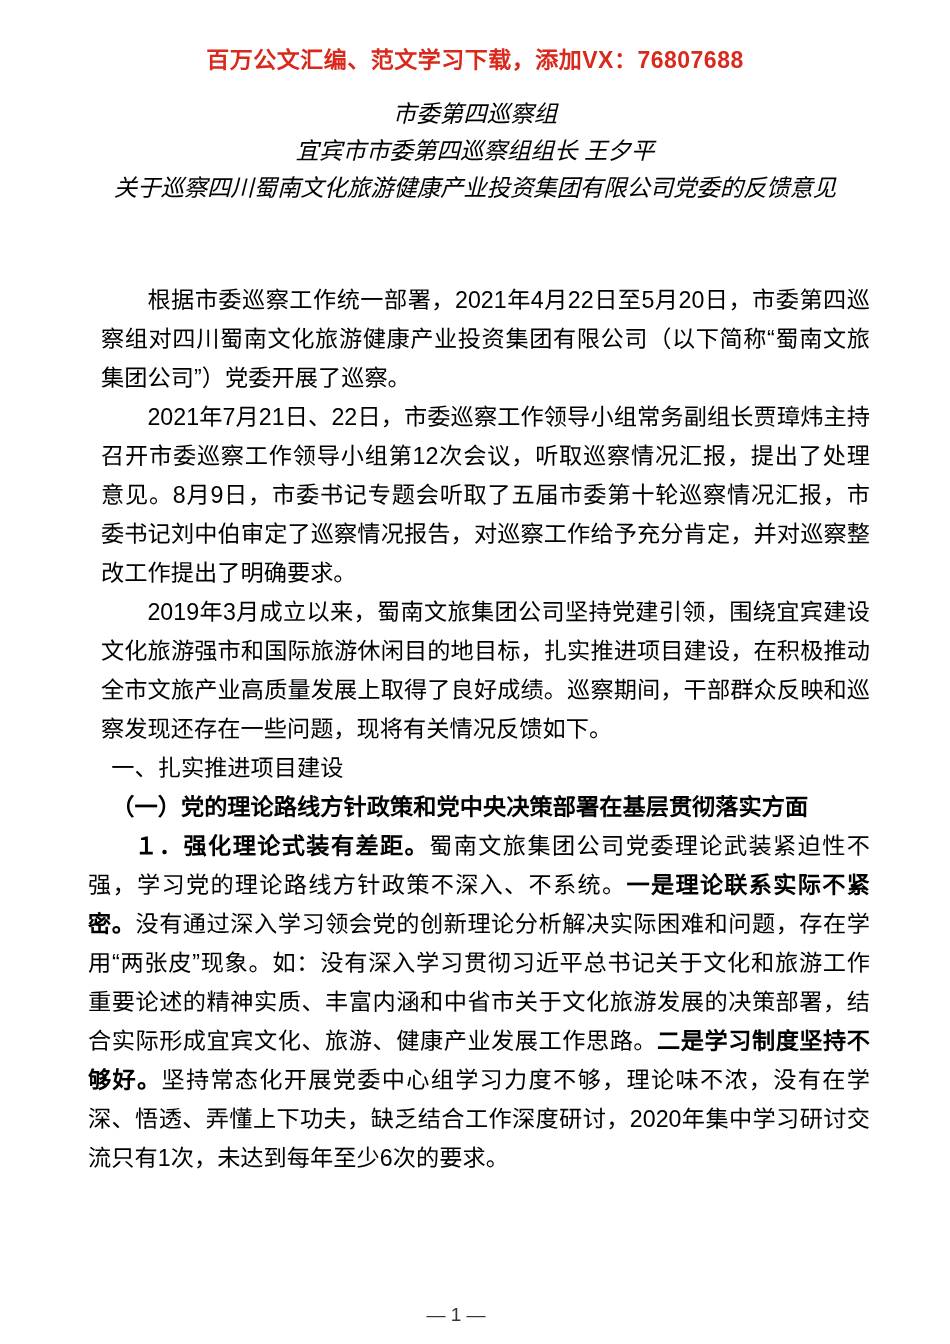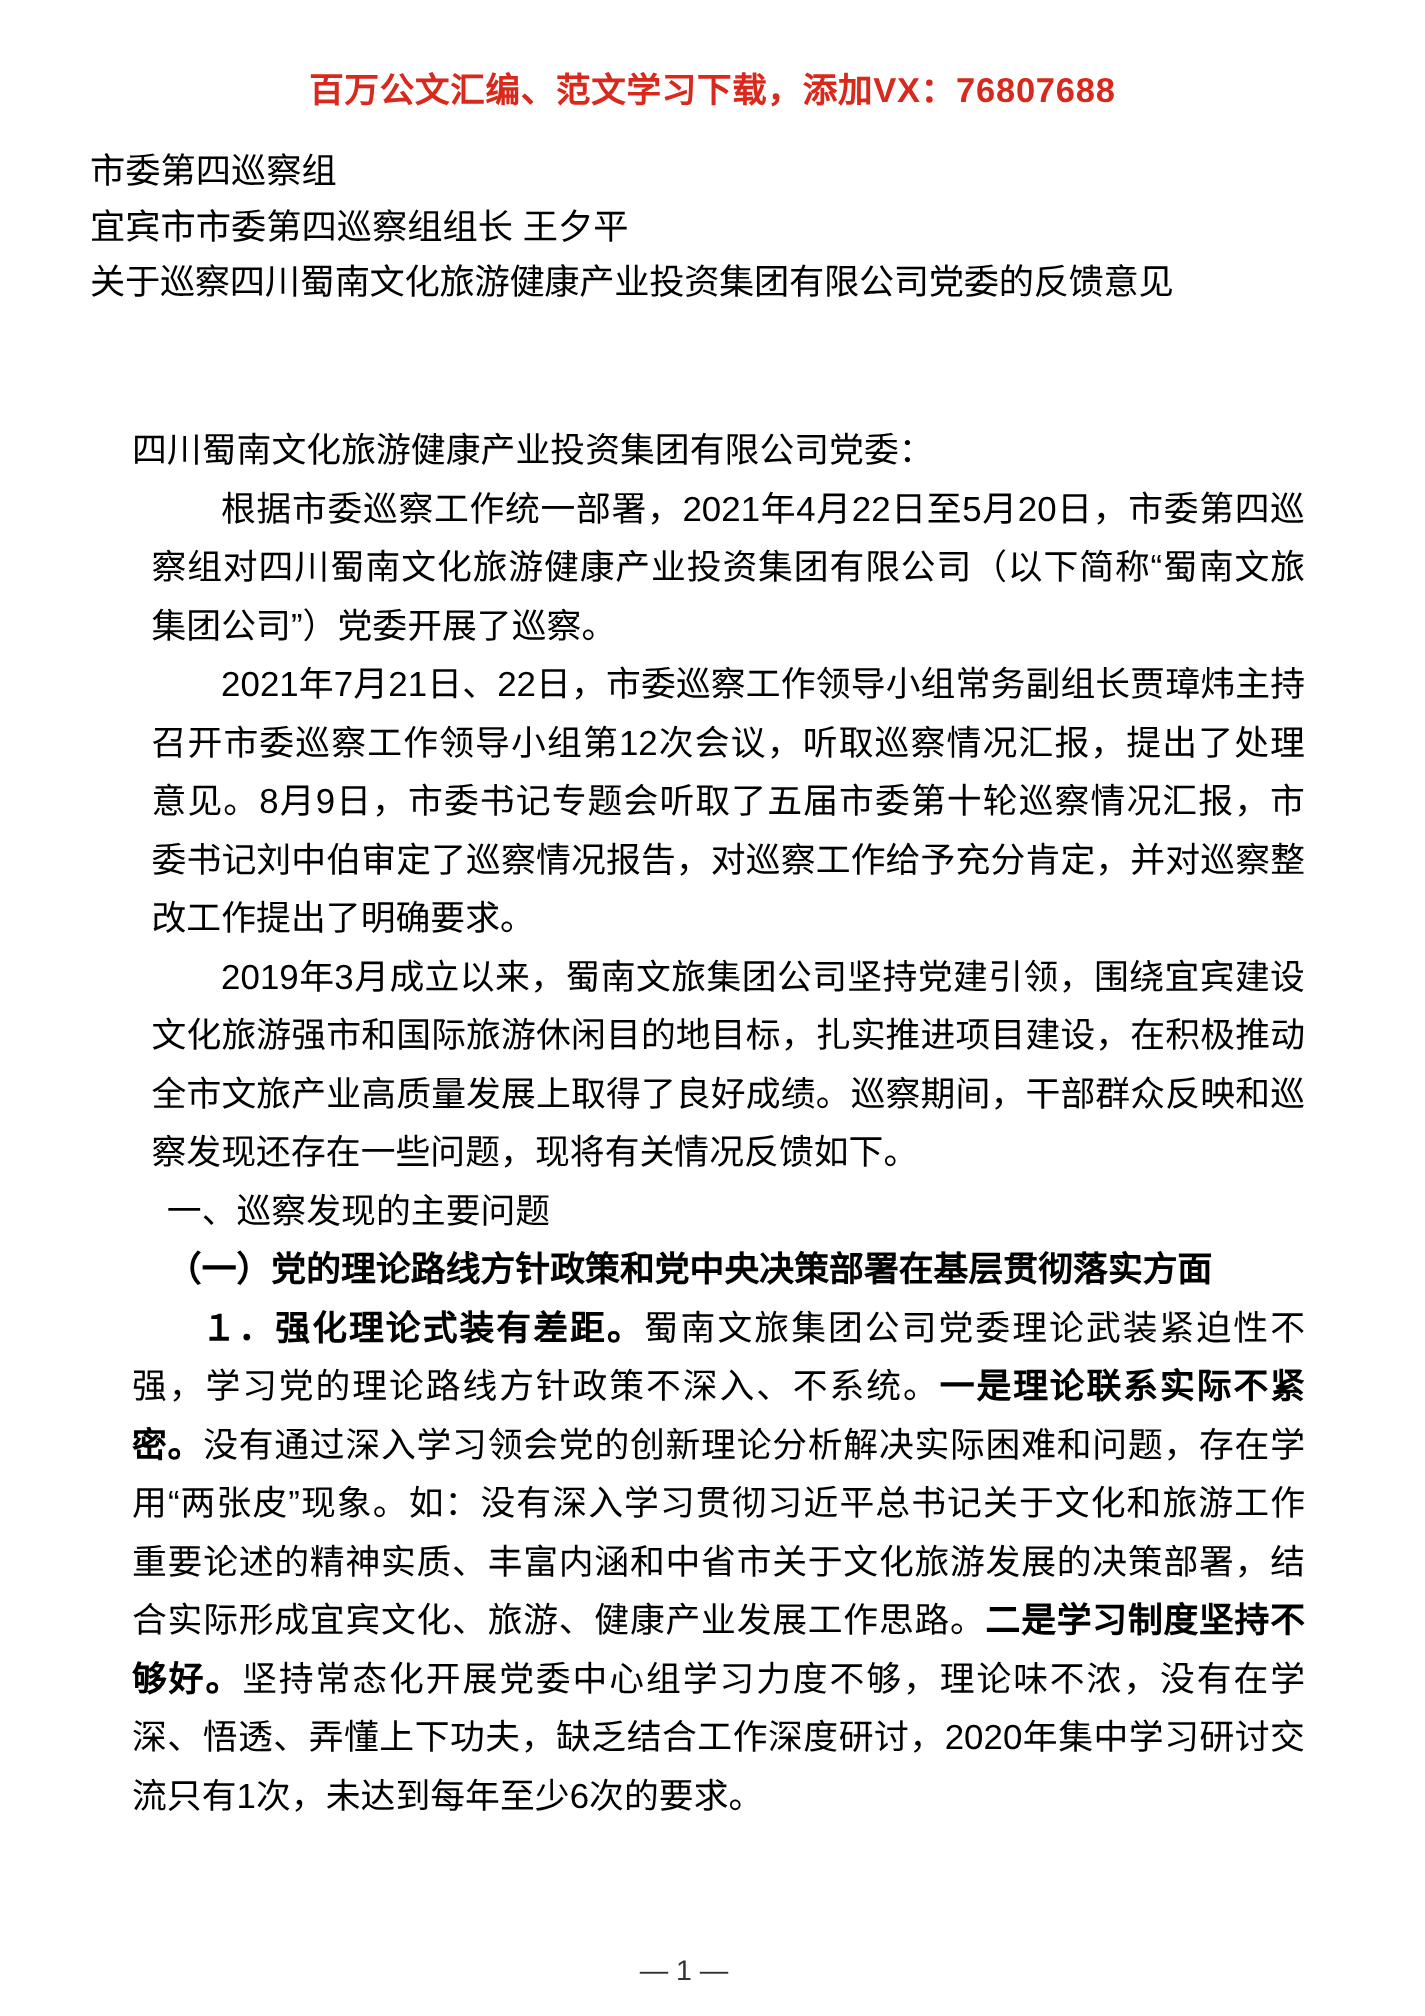--- a/index.html
+++ b/index.html
@@ -38,23 +38,25 @@
   }
 
   
   .titleblock {
     position: absolute;
     top: 96px;
     left: 60px;
     width: 830px;
   }
   .title-line {
+    text-align: center;
     font-size: 23.5px;
     line-height: 37px;
     white-space: nowrap;
+    font-style: italic;
   }
   .title-line.wide {
     font-size: 23.5px;
     letter-spacing: -0.2px;
   }
 
   
   .body {
     position: absolute;
     top: 281px;
@@ -108,29 +110,28 @@
   <div class="promo">百万公文汇编、范文学习下载，添加VX：76807688</div>
 
   <div class="titleblock">
     <div class="title-line">市委第四巡察组</div>
     <div class="title-line">宜宾市市委第四巡察组组长  王夕平</div>
     <div class="title-line wide">关于巡察四川蜀南文化旅游健康产业投资集团有限公司党委的反馈意见</div>
   </div>
 
   <div class="body">
 
-    <p class="para">四川蜀南文化旅游健康产业投资集团有限公司党委：</p>
 
     <p class="para indent">根据市委巡察工作统一部署，2021年4月22日至5月20日，市委第四巡察组对四川蜀南文化旅游健康产业投资集团有限公司（以下简称“蜀南文旅集团公司”）党委开展了巡察。</p>
 
     <p class="para indent">2021年7月21日、22日，市委巡察工作领导小组常务副组长贾璋炜主持召开市委巡察工作领导小组第12次会议，听取巡察情况汇报，提出了处理意见。8月9日，市委书记专题会听取了五届市委第十轮巡察情况汇报，市委书记刘中伯审定了巡察情况报告，对巡察工作给予充分肯定，并对巡察整改工作提出了明确要求。</p>
 
     <p class="para indent">2019年3月成立以来，蜀南文旅集团公司坚持党建引领，围绕宜宾建设文化旅游强市和国际旅游休闲目的地目标，扎实推进项目建设，在积极推动全市文旅产业高质量发展上取得了良好成绩。巡察期间，干部群众反映和巡察发现还存在一些问题，现将有关情况反馈如下。</p>
 
-    <p class="para heading-num">一、巡察发现的主要问题</p>
+    <p class="para heading-num">一、扎实推进项目建设</p>
 
     <p class="para heading-sub">（一）党的理论路线方针政策和党中央决策部署在基层贯彻落实方面</p>
 
     <p class="para item"><b class="bd">１．</b><b class="bd">强化理论式装有差距。</b><span>蜀南文旅集团公司党委理论武装紧迫性不强，学习党的理论路线方针政策不深入、不系统。</span><b class="bd">一是理论联系实际不紧密。</b><span>没有通过深入学习领会党的创新理论分析解决实际困难和问题，存在学用“两张皮”现象。如：没有深入学习贯彻习近平总书记关于文化和旅游工作重要论述的精神实质、丰富内涵和中省市关于文化旅游发展的决策部署，结合实际形成宜宾文化、旅游、健康产业发展工作思路。</span><b class="bd">二是学习制度坚持不够好。</b><span>坚持常态化开展党委中心组学习力度不够，理论味不浓，没有在学深、悟透、弄懂上下功夫，缺乏结合工作深度研讨，2020年集中学习研讨交流只有1次，未达到每年至少6次的要求。</span></p>
 
 
   </div>
 
   <div class="footer">
     <span class="fnum">— 1 —</span>

